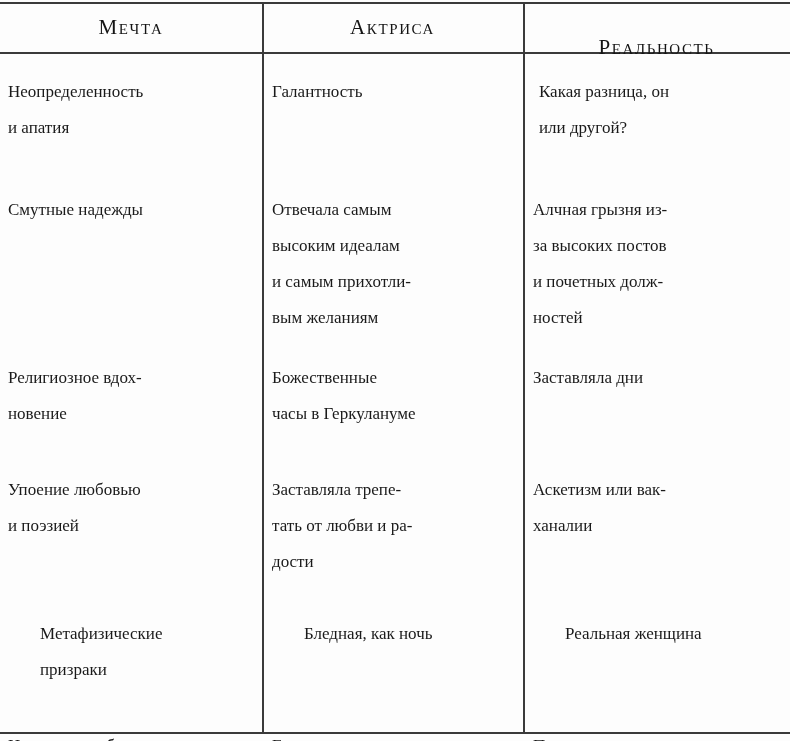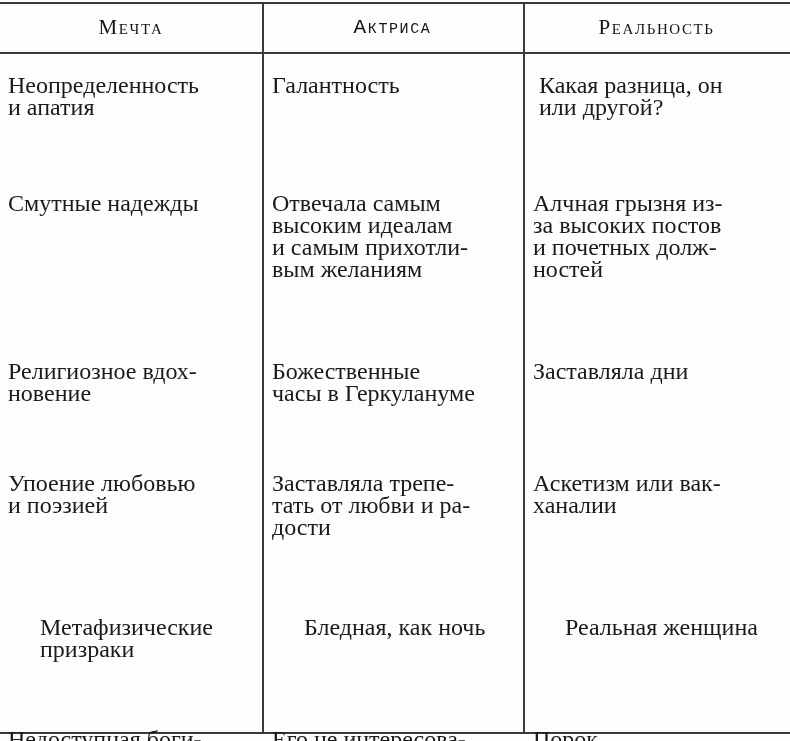--- a/index.html
+++ b/index.html
@@ -47,57 +47,57 @@
   .divider-2 { left: 523px; }
 
   
   .header-row {
     position: absolute;
     top: 2px;
     left: 0;
     width: 790px;
     height: 50px;
     display: flex;
-    align-items: flex-end;
+    align-items: flex-start;
   }
   .header-cell {
     display: flex;
     align-items: center;
     justify-content: center;
     height: 100%;
     box-sizing: border-box;
     font-variant: small-caps;
     font-size: 21px;
     letter-spacing: 1.6px;
     color: #141414;
     white-space: nowrap;
   }
   .hc-1 { width: 262px; }
-  .hc-2 { width: 261px; font-family: Liberation Mono, monospace; }
+  .hc-2 { width: 261px; }
   .hc-3 { width: 267px; margin-top: 20px; }
 
   
   .body-grid {
     position: absolute;
     top: 54px;
     left: 0;
     width: 790px;
     height: 678px;
     display: flex;
     flex-direction: column;
   }
   .row {
     display: flex;
     width: 790px;
     flex: 0 0 auto;
   }
   .cell {
     box-sizing: border-box;
-    font-size: 24px;
-    line-height: 22px;
+    font-size: 17px;
+    line-height: 36px;
     color: #1a1a1a;
   }
   .c-1 { width: 262px; padding-left: 8px;  padding-right: 6px; }
   .c-2 { width: 261px; padding-left: 10px; padding-right: 6px; }
   .c-3 { width: 267px; padding-left: 10px; padding-right: 4px; }
 
   .cell p {
     margin: 0;
     white-space: pre-line;
   }

